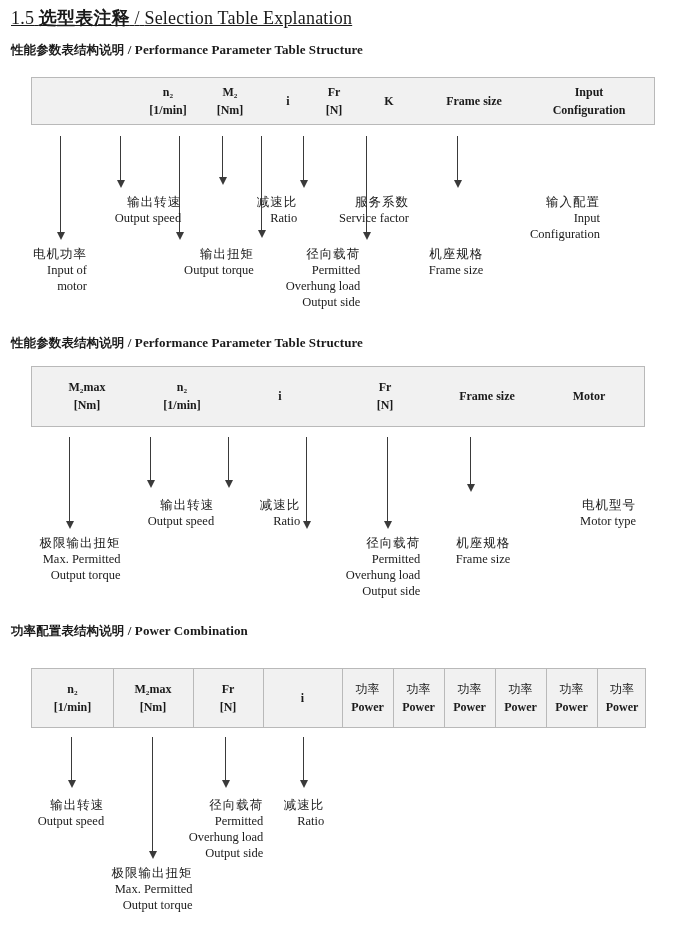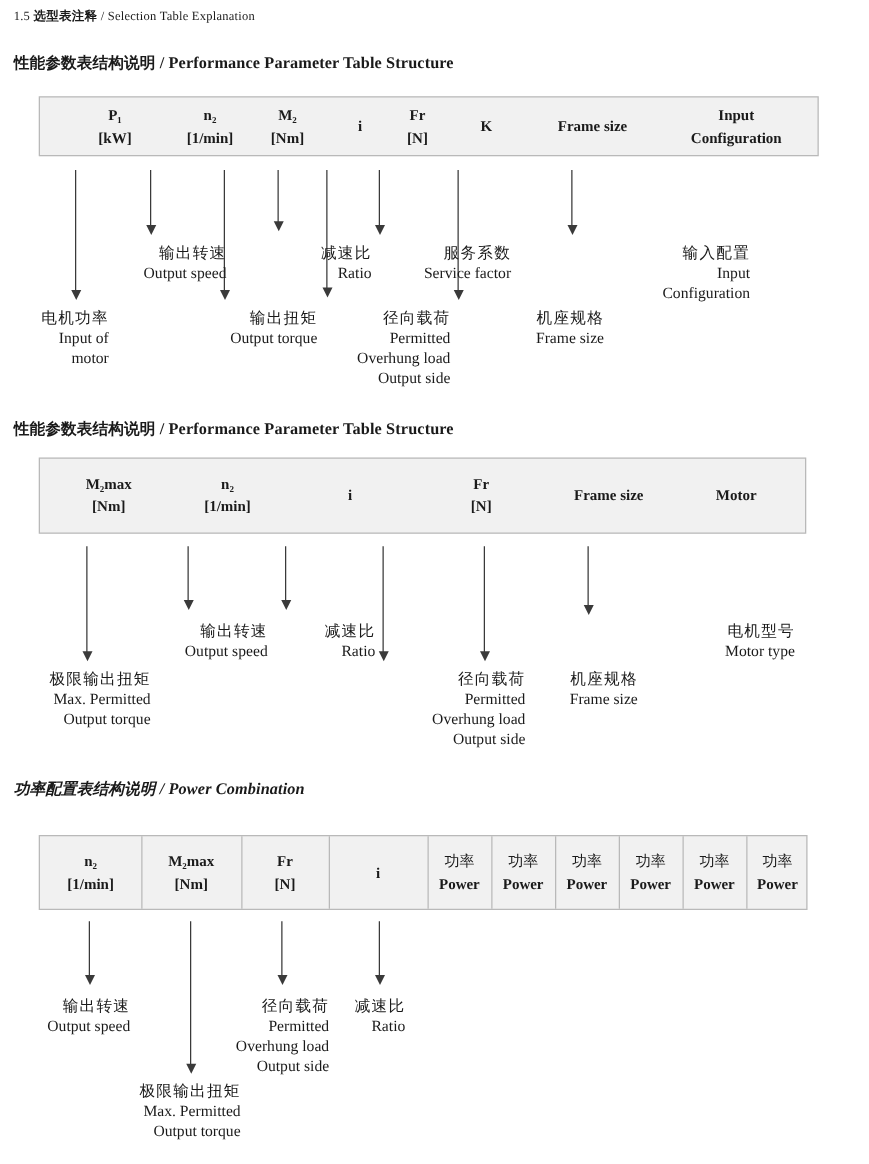--- a/index.html
+++ b/index.html
@@ -14,23 +14,24 @@
     font-family: "Liberation Serif", "DejaVu Serif", serif;
     color: #1a1a1a;
     overflow: hidden;
   }
 
   
   .doc-title {
     position: absolute;
     left: 11px;
     top: 6px;
-    font-size: 10px;
+    font-size: 18px;
     letter-spacing: .2px;
     white-space: nowrap;
+    text-decoration: underline;
   }
   .doc-title .cn { font-weight: bold; }
   .doc-title .en { font-weight: normal; }
 
   .section-heading {
     position: absolute;
     left: 11px;
     font-size: 13px;
     font-weight: bold;
     white-space: nowrap;
@@ -116,24 +117,20 @@
   <span class="en">Selection Table Explanation</span>
 </div>
 
 <div class="section-heading" style="top:42px;">
   <span class="cn">性能参数表结构说明</span>
   <span>/</span>
   <span class="en">Performance Parameter Table Structure</span>
 </div>
 
 <div class="param-table" style="left:31px; top:77px; width:624px; height:48px;">
-  <div class="cell" style="left:22px;  top:0; width:76px;  height:100%;">
-    <span class="l1">P₁</span>
-    <span class="l2">[kW]</span>
-  </div>
   <div class="cell" style="left:98px;  top:0; width:76px;  height:100%;">
     <span class="l1">n₂</span>
     <span class="l2">[1/min]</span>
   </div>
   <div class="cell" style="left:160px; top:0; width:76px;  height:100%;">
     <span class="l1">M₂</span>
     <span class="l2">[Nm]</span>
   </div>
   <div class="cell one-line" style="left:236px; top:0; width:40px; height:100%;">
     <span class="l1">i</span>
@@ -258,21 +255,21 @@
 </div>
 <div class="anno" style="left:483px; top:535px;">
   <span class="cn">机座规格</span>
   <span class="en">Frame size</span>
 </div>
 <div class="anno" style="left:608px; top:497px;">
   <span class="cn">电机型号</span>
   <span class="en">Motor type</span>
 </div>
 
-<div class="section-heading" style="top:623px;font-style:italic;">
+<div class="section-heading" style="top:623px;">
   <span class="cn">功率配置表结构说明</span>
   <span>/</span>
   <span class="en">Power Combination</span>
 </div>
 
 <div class="param-table" style="left:31px; top:668px; width:615px; height:60px;">
   <div class="cell" style="left:0px;   top:0; width:81px; height:100%;">
     <span class="l1">n₂</span>
     <span class="l2">[1/min]</span>
   </div>

